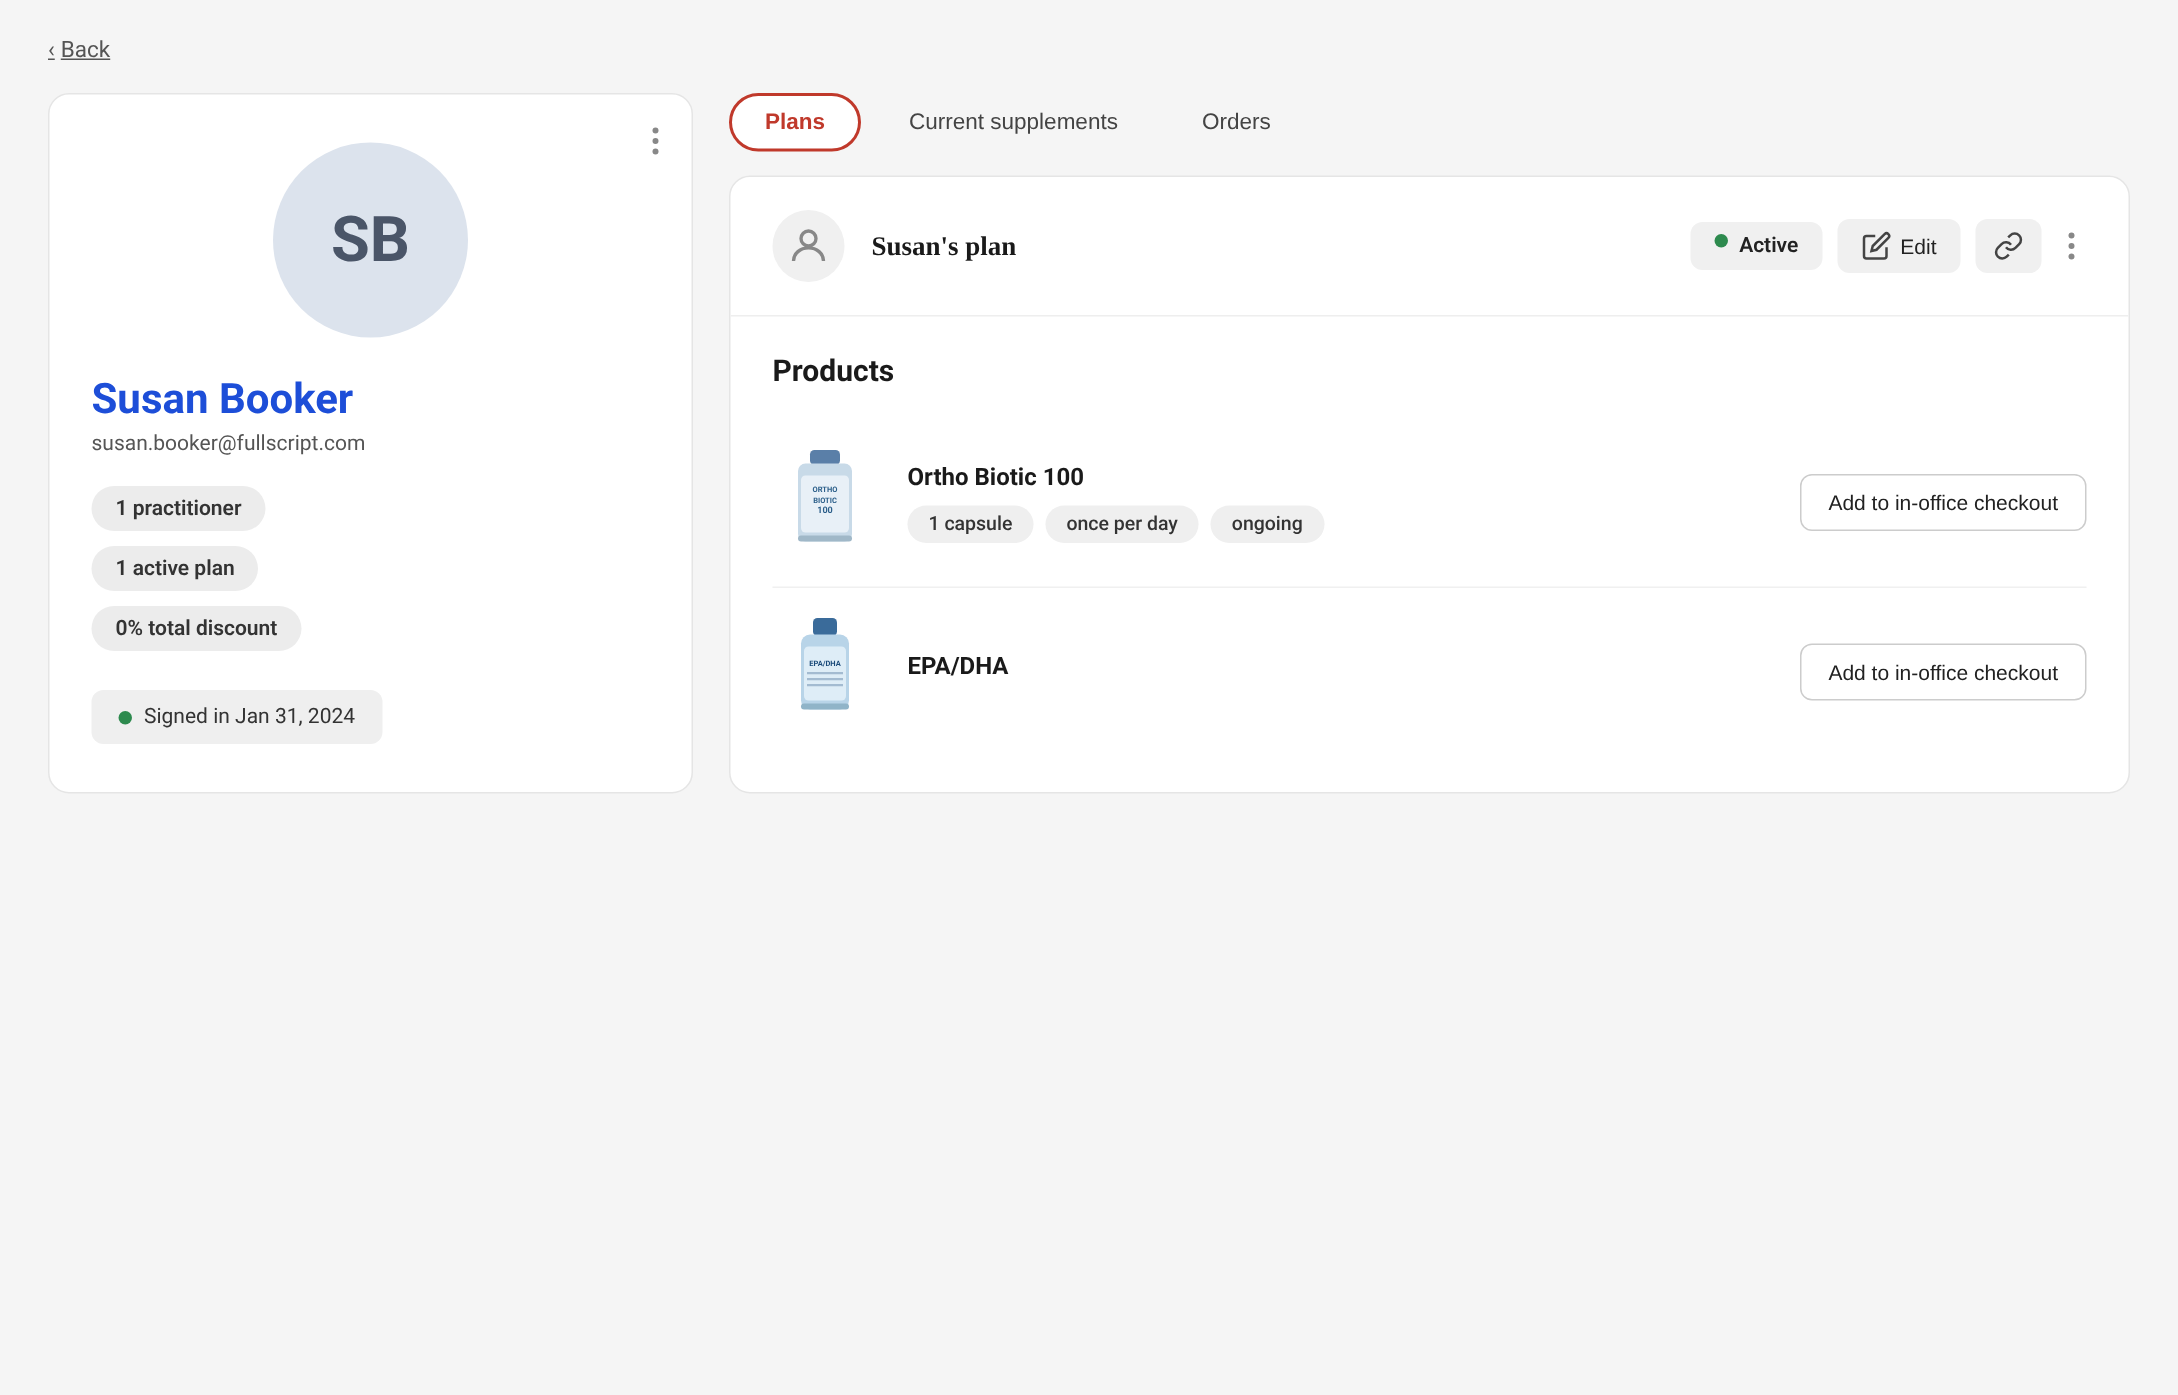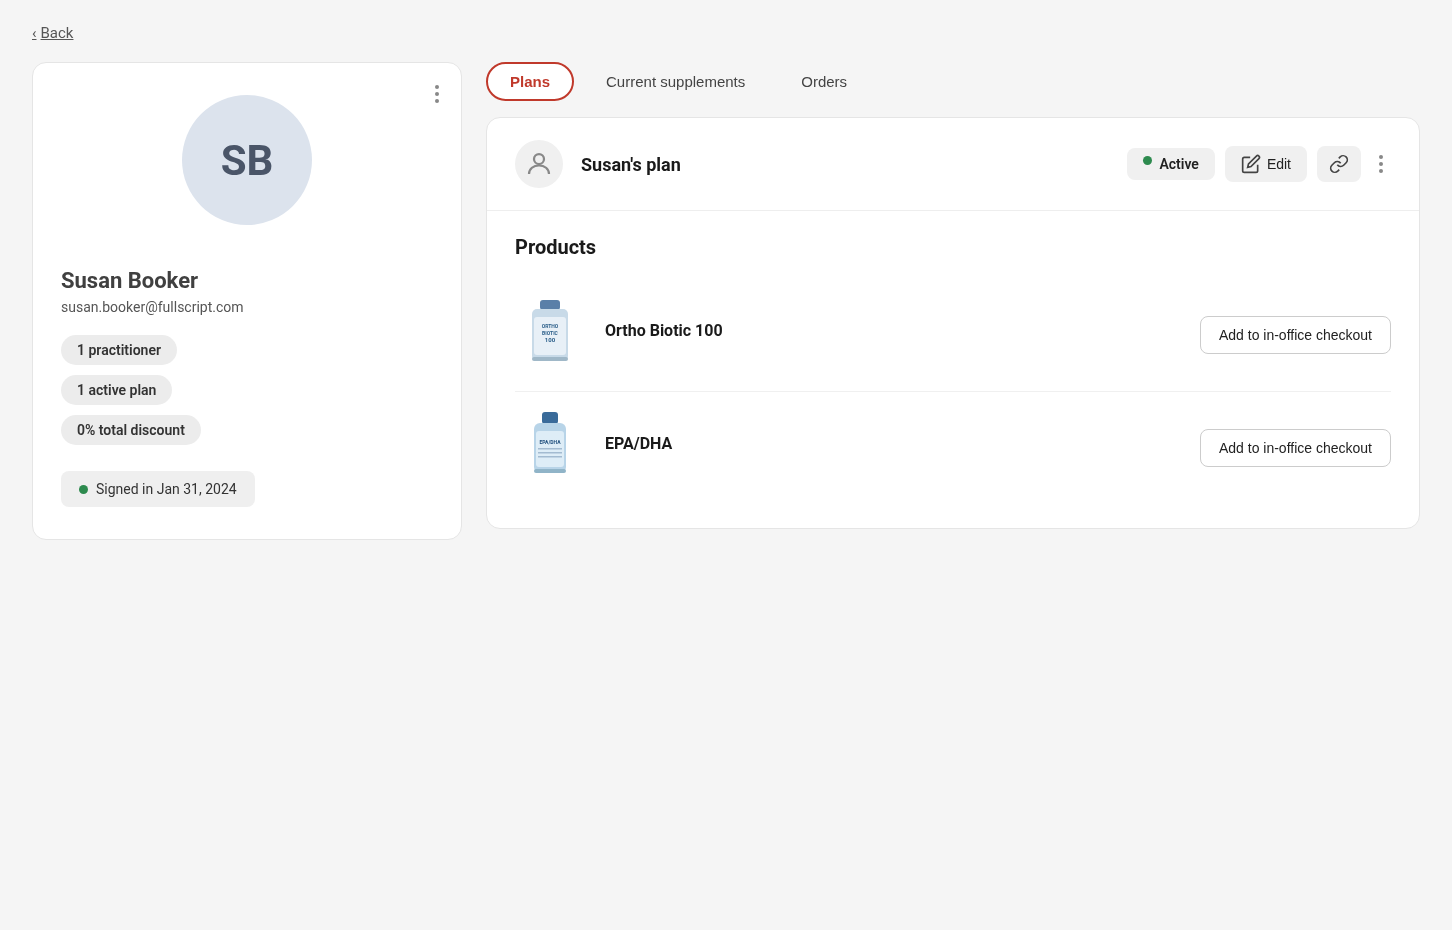--- a/index.html
+++ b/index.html
@@ -81,25 +81,24 @@
       align-items: center;
       justify-content: center;
       font-size: 42px;
       font-weight: 700;
       color: #4a5568;
       margin: 0 auto 24px auto;
       align-self: center;
     }
 
     .patient-name {
-      font-size: 22px;
+      font-size: 28px;
       font-weight: 700;
-      color: #404040;
+      color: #1d4ed8;
       margin-bottom: 6px;
-      margin-top: 19px;
     }
 
     .patient-email {
       font-size: 14px;
       color: #555;
       margin-bottom: 20px;
     }
 
     .badge-pill {
       background: #ececec;
@@ -190,20 +189,21 @@
       height: 48px;
       background: #f0f0f0;
       border-radius: 50%;
       display: flex;
       align-items: center;
       justify-content: center;
     }
 
     .plan-info {
       flex: 1;
+      font-family: Liberation Serif, serif;
     }
 
     .plan-name {
       font-size: 18px;
       font-weight: 700;
       color: #1a1a1a;
     }
 
     .plan-updated {
       font-size: 13px;
@@ -471,20 +471,25 @@
                 <text x="30" y="33" text-anchor="middle" font-size="5" fill="#2c5f8a" font-weight="bold">ORTHO</text>
                 <text x="30" y="40" text-anchor="middle" font-size="5" fill="#2c5f8a" font-weight="bold">BIOTIC</text>
                 <text x="30" y="47" text-anchor="middle" font-size="6" fill="#2c5f8a" font-weight="bold">100</text>
 
                 <rect x="12" y="62" width="36" height="4" rx="2" fill="#a0b8c8"></rect>
               </svg>
             </div>
 
             <div class="product-details">
               <div class="product-name">Ortho Biotic 100</div>
+              <div class="product-tags">
+                <span class="product-tag">1 capsule</span>
+                <span class="product-tag">once per day</span>
+                <span class="product-tag">ongoing</span>
+              </div>
             </div>
 
             <button class="add-checkout-btn">
               <span>Add to in-office checkout</span>
             </button>
           </div>
 
           <div class="product-item">
             <div class="product-img">
 

